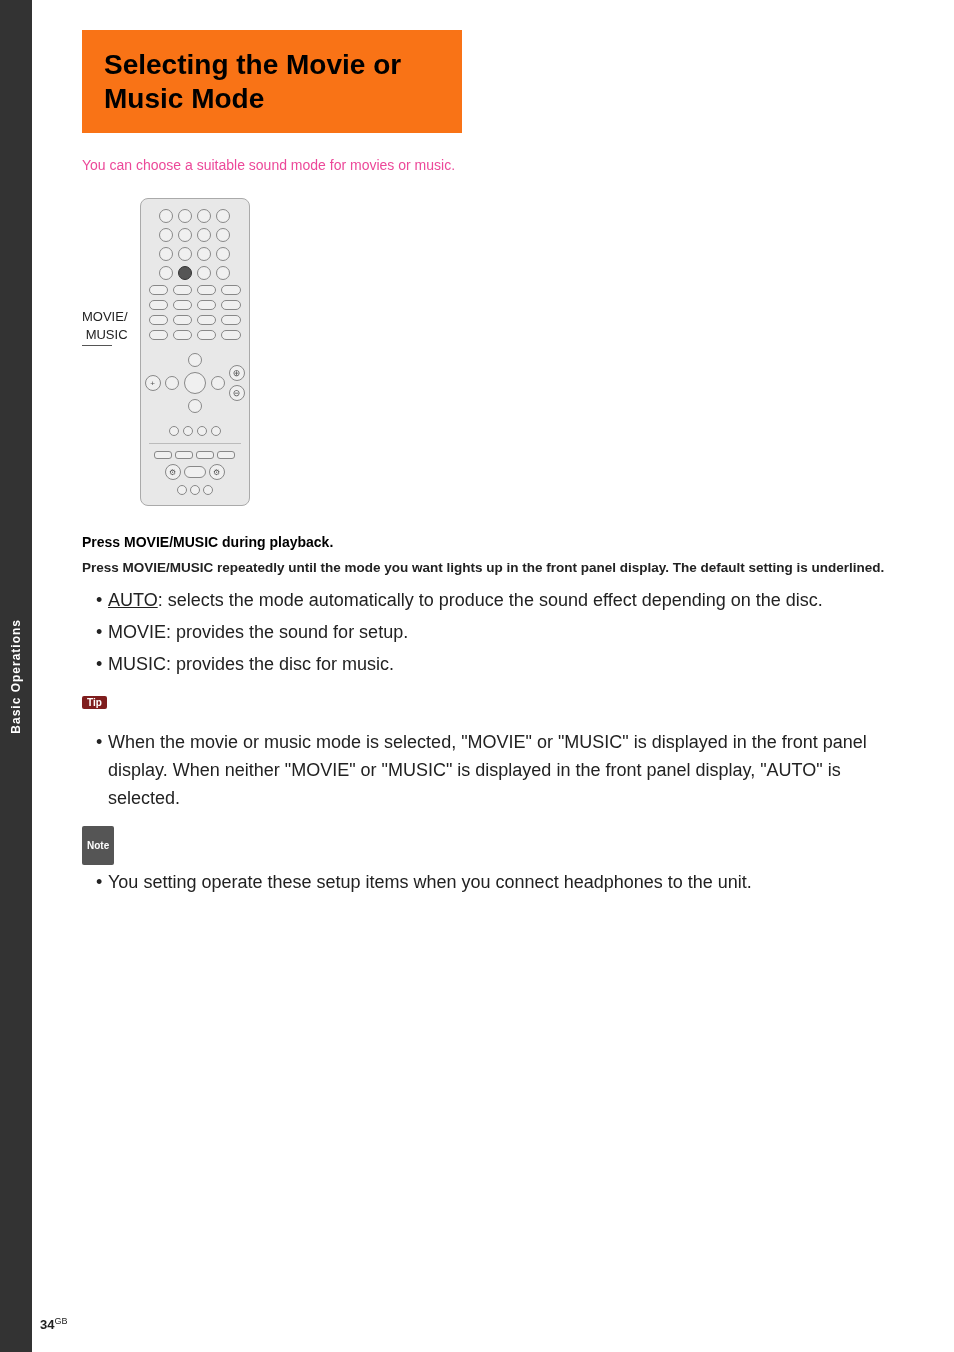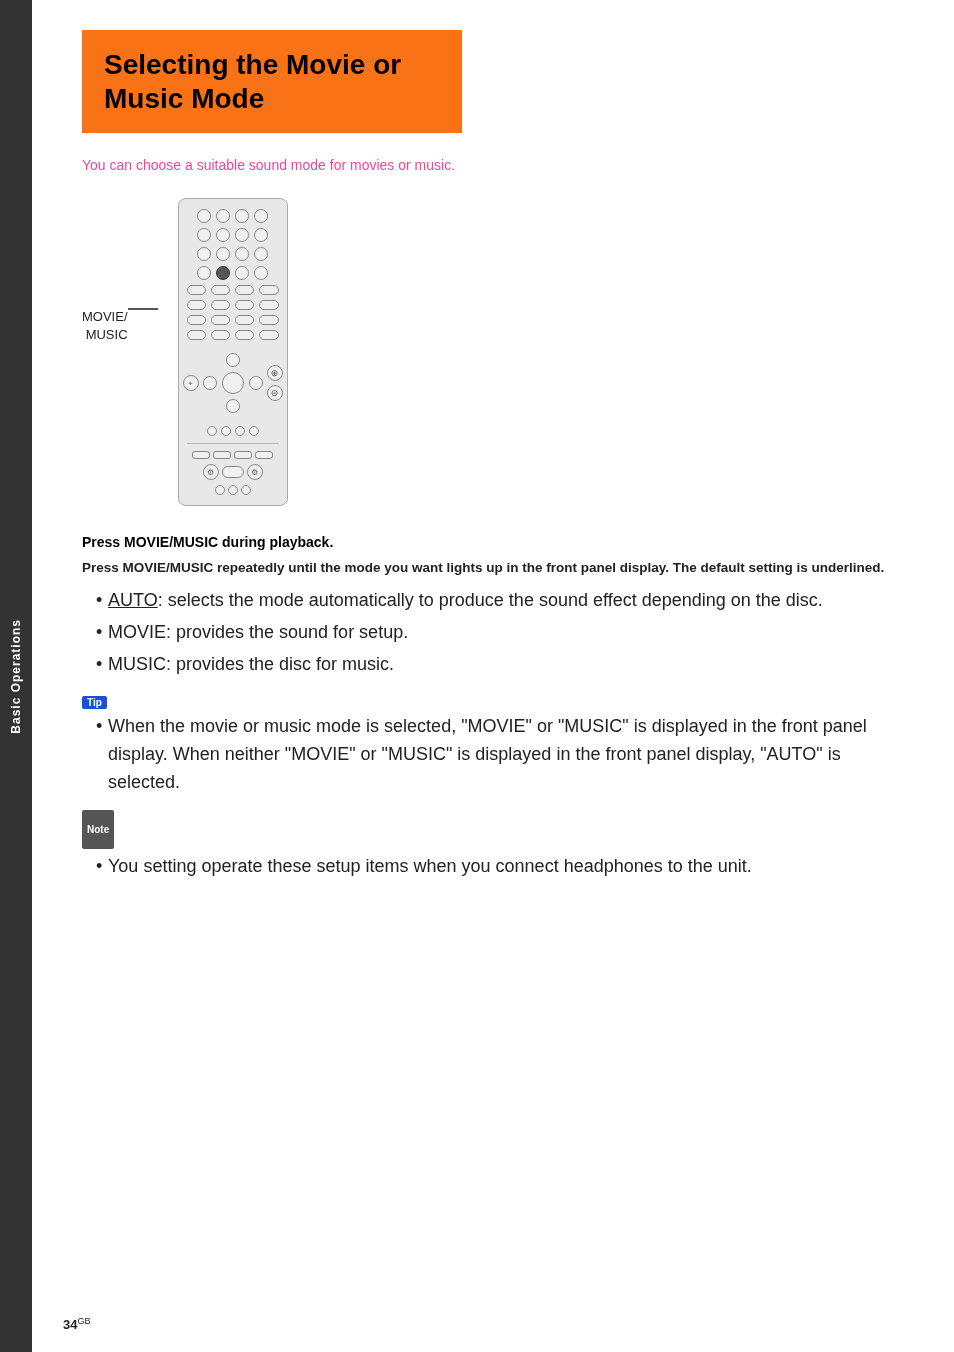--- a/index.html
+++ b/index.html
@@ -70,22 +70,23 @@
     
     .remote-section {
       display: flex;
       align-items: flex-start;
       margin-bottom: 28px;
       gap: 0;
     }
 
     .remote-label-area {
       display: flex;
+      flex-direction: column;
       align-items: flex-start;
-      margin-right: 20px;
+      margin-right: 12px;
       padding-top: 110px;
     }
 
     .remote-label {
       font-size: 13px;
       color: #222;
       text-align: right;
       line-height: 1.4;
     }
 
@@ -248,46 +249,46 @@
     .underline-text {
       text-decoration: underline;
     }
 
     
     .tip-box, .note-box {
       margin-bottom: 14px;
     }
 
     .tip-label {
-      background: #1d4ed8;
+      background: #7f1d1d;
       color: #fff;
       font-size: 10px;
       font-weight: bold;
       padding: 1px 5px;
       display: inline-block;
-      margin-bottom: 4px;
+      margin-bottom: 20px;
       border-radius: 2px;
     }
 
     .note-label {
       background: #555;
       color: #fff;
       font-size: 10px;
       font-weight: bold;
       padding: 14px 5px;
       display: inline-block;
       margin-bottom: 4px;
       border-radius: 2px;
     }
 
     
     .page-number {
       position: absolute;
       bottom: 20px;
-      left: 63px;
+      left: 40px;
       font-size: 13px;
       font-weight: bold;
     }
 
     .page-number sup {
       font-size: 9px;
       font-weight: normal;
     }
 
     .arrow-line {

